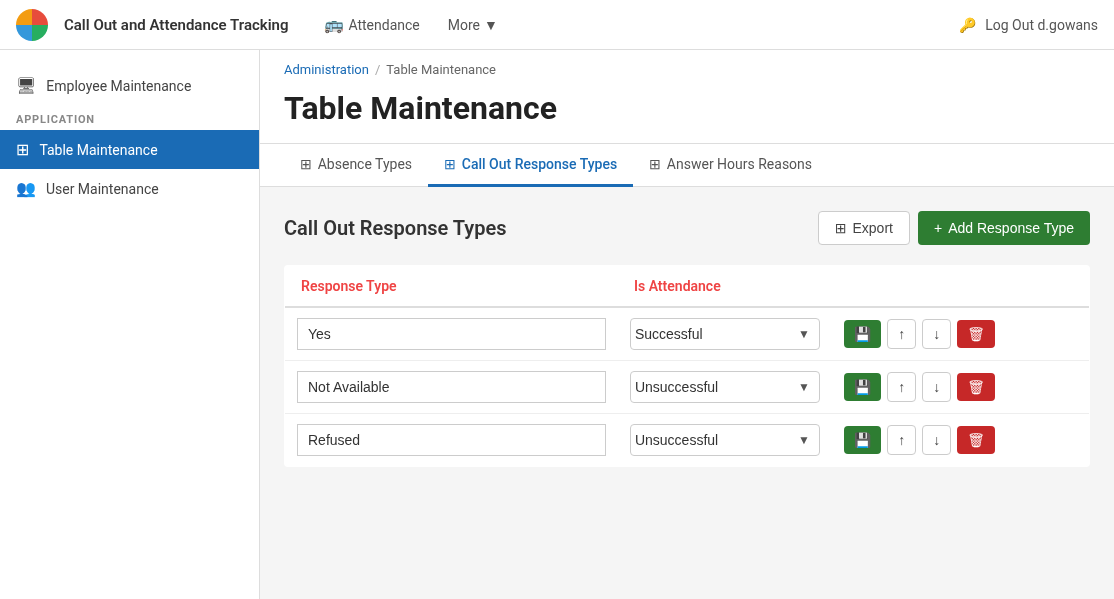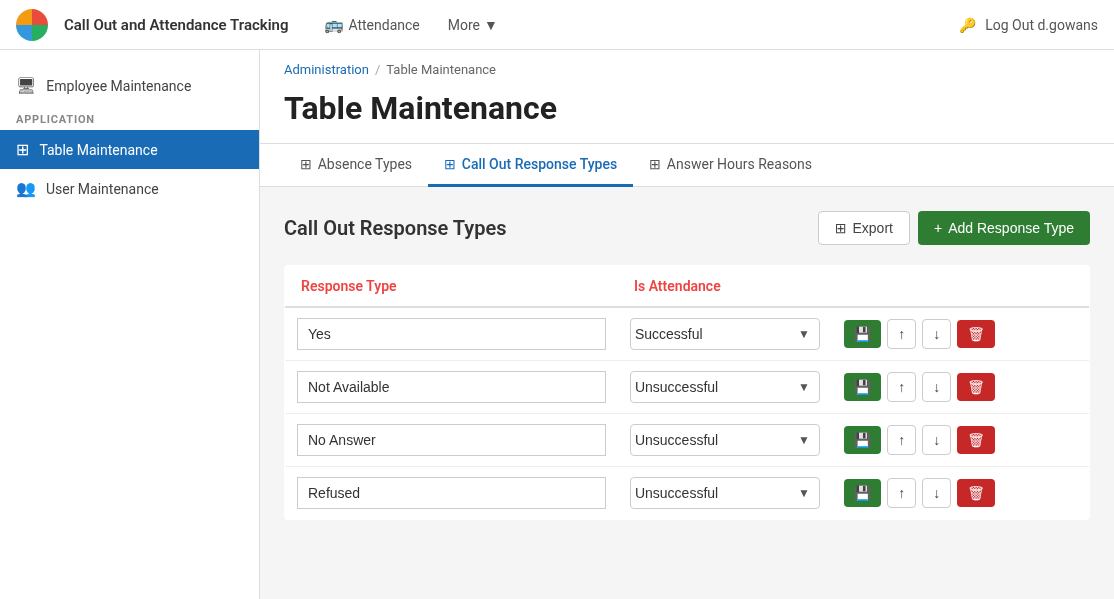--- a/index.html
+++ b/index.html
@@ -398,32 +398,20 @@
               <td>
                 <div class="action-cell">
                   <button class="btn-green-sm">💾</button>
                   <button class="btn-light-sm">↑</button>
                   <button class="btn-light-sm">↓</button>
                   <button class="btn-red-sm">🗑</button>
                 </div>
               </td>
             </tr>
             <tr>
-              <td><input type="text" class="row-input" value="No Answer" style=""></td>
-              <td><div class="row-select-wrapper"><select class="row-select"><option value="Successful">Successful</option><option value="Unsuccessful" selected="">Unsuccessful</option></select><span class="row-select-arrow">▼</span></div></td>
-              <td>
-                <div class="action-cell">
-                  <button class="btn-green-sm">💾</button>
-                  <button class="btn-light-sm">↑</button>
-                  <button class="btn-light-sm">↓</button>
-                  <button class="btn-red-sm">🗑</button>
-                </div>
-              </td>
-            </tr>
-            <tr>
               <td><input type="text" class="row-input" value="Refused" style=""></td>
               <td><div class="row-select-wrapper"><select class="row-select"><option value="Successful">Successful</option><option value="Unsuccessful" selected="">Unsuccessful</option></select><span class="row-select-arrow">▼</span></div></td>
               <td>
                 <div class="action-cell">
                   <button class="btn-green-sm">💾</button>
                   <button class="btn-light-sm">↑</button>
                   <button class="btn-light-sm">↓</button>
                   <button class="btn-red-sm">🗑</button>
                 </div>
               </td>

